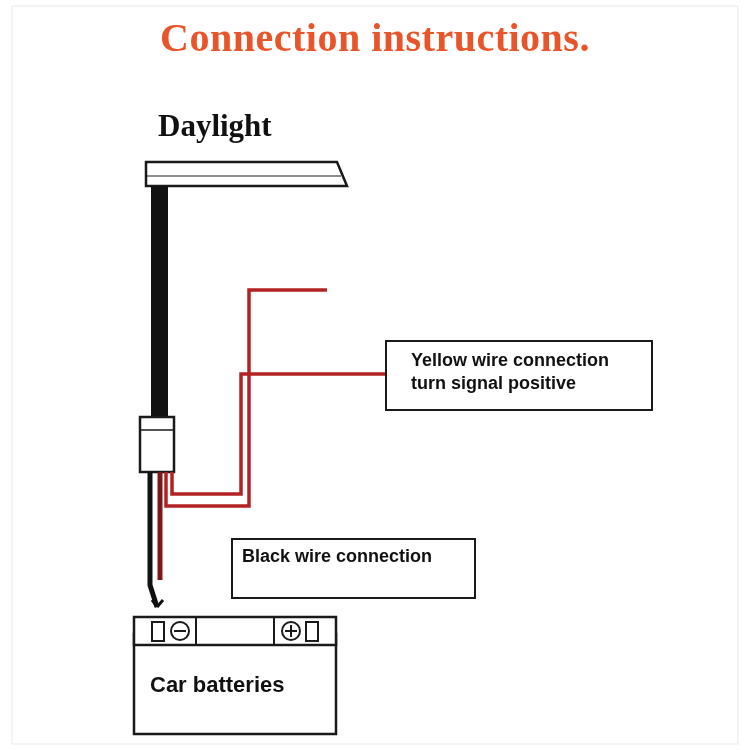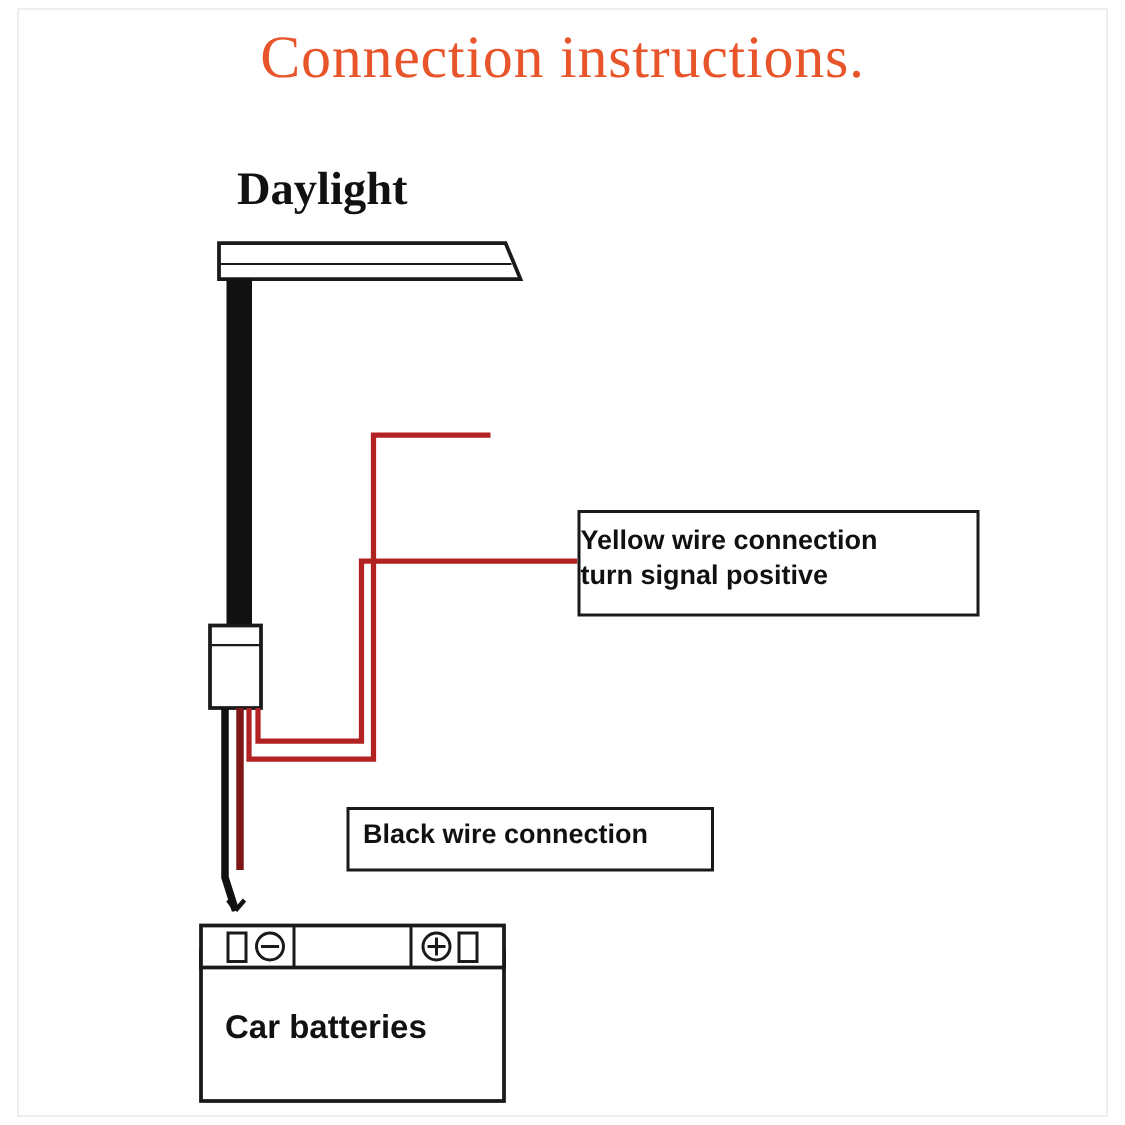--- a/index.html
+++ b/index.html
@@ -15,21 +15,21 @@
     font-family: "Liberation Sans", sans-serif;
     overflow: hidden;
   }
   #title {
     position: absolute;
     left: 0;
     top: 14px;
     width: 750px;
     text-align: center;
     font-family: "Liberation Serif", serif;
-    font-weight: normal;
+    font-weight: bold;
     font-size: 40px;
     color: #E8552A;
     letter-spacing: 0.5px;
   }
   .label-daylight {
     position: absolute;
     left: 158px;
     top: 108px;
     font-family: Liberation Serif, serif;
     font-weight: bold;
@@ -64,27 +64,27 @@
     top: 249px;
     width: 305px;
     height: 71px;
   }
   #callout-yellow {
     left: 385px;
     top: 340px;
     width: 268px;
     height: 71px;
     font-size: 18px;
-    padding-left: 0;
+    padding-left: 24px;
   }
   #callout-black {
     left: 231px;
     top: 538px;
     width: 245px;
-    height: 43px;
+    height: 61px;
     font-size: 18px;
     padding: 5px 6px 5px 9px;
   }
   #label-battery {
     position: absolute;
     left: 150px;
     top: 672px;
     font-family: "Liberation Sans", sans-serif;
     font-weight: bold;
     font-size: 22px;

